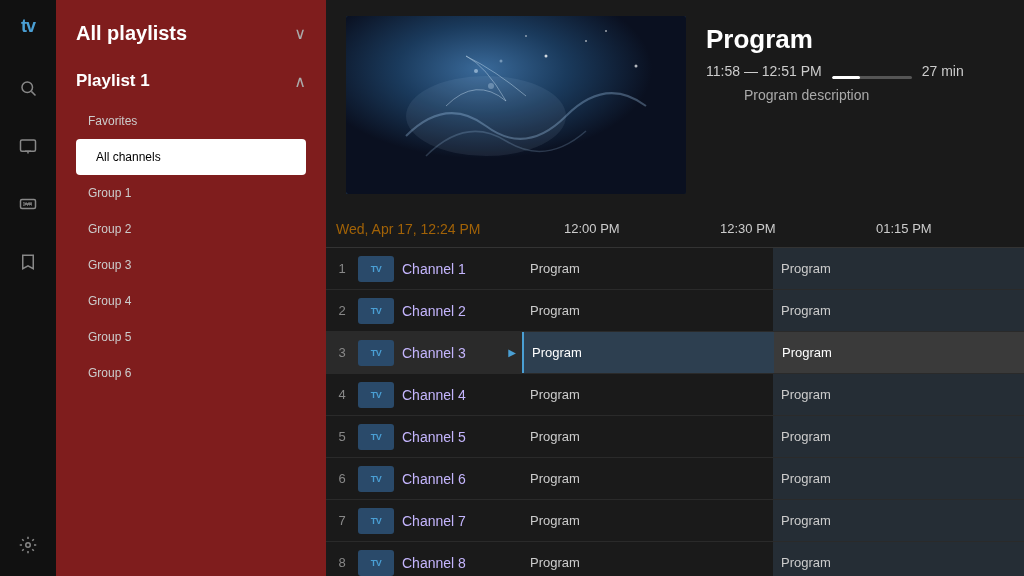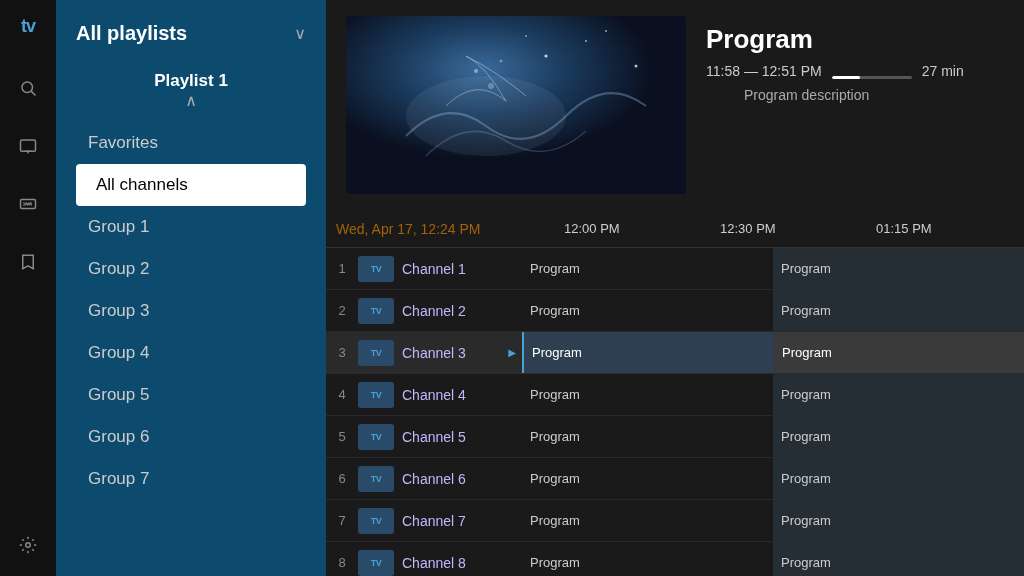--- a/index.html
+++ b/index.html
@@ -43,21 +43,21 @@
       border-radius: 4px;
     }
     .icon-bar .spacer { flex: 1; }
     .icon-bar .gear-icon {
       margin-bottom: 16px;
     }
 
     
     .sidebar {
       width: 270px;
-      background: #0c4a6e;
+      background: #7f1d1d;
       overflow-y: auto;
       flex-shrink: 0;
       padding-top: 8px;
     }
     .sidebar::-webkit-scrollbar { display: none; }
 
     .sidebar-section-header {
       display: flex;
       align-items: center;
       justify-content: space-between;
@@ -74,34 +74,33 @@
       color: #aaa;
     }
 
     .sidebar-playlist-header {
       display: flex;
       align-items: center;
       justify-content: space-between;
       padding: 12px 20px;
       cursor: pointer;
       color: #fff;
-      flex-direction: column;
     }
     .sidebar-playlist-header .title {
       font-size: 17px;
       font-weight: 600;
     }
     .sidebar-playlist-header .chevron {
       font-size: 16px;
       color: #aaa;
     }
 
     .sidebar-item {
       padding: 11px 20px 11px 32px;
-      font-size: 17px;
+      font-size: 12px;
       color: #ccc;
       cursor: pointer;
     }
     .sidebar-item.active {
       background: #fff;
       color: #000;
       font-weight: 500;
       border-radius: 4px;
       margin: 0 20px;
       padding: 11px 12px 11px 20px;
@@ -354,21 +353,20 @@
   </div>
   <div id="sidebar-items">
       <div class="sidebar-item">Favorites</div>
       <div class="sidebar-item active">All channels</div>
       <div class="sidebar-item">Group 1</div>
       <div class="sidebar-item">Group 2</div>
       <div class="sidebar-item">Group 3</div>
       <div class="sidebar-item">Group 4</div>
       <div class="sidebar-item">Group 5</div>
       <div class="sidebar-item">Group 6</div>
-      <div class="sidebar-item">Group 7</div>
     </div>
 </div>
 
 <div class="main">
 
   <div class="top-area">
     <div class="thumbnail">
       <div class="thumbnail-overlay"></div>
 
       <svg width="340" height="178" viewBox="0 0 340 178" xmlns="http://www.w3.org/2000/svg" style="position:absolute;inset:0;">

